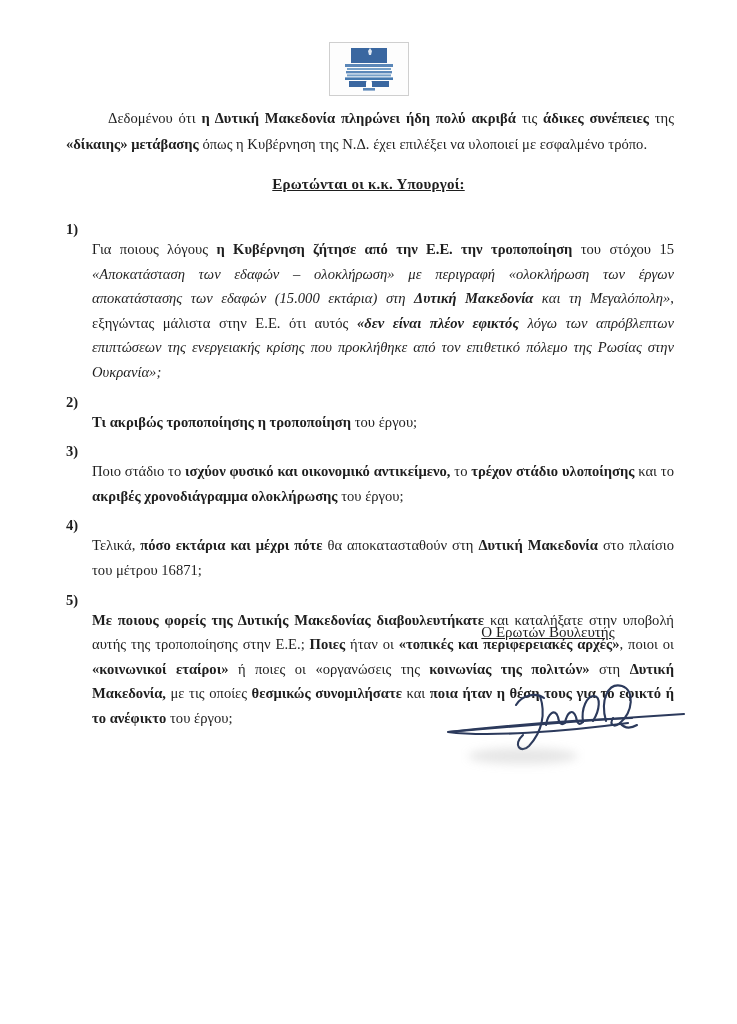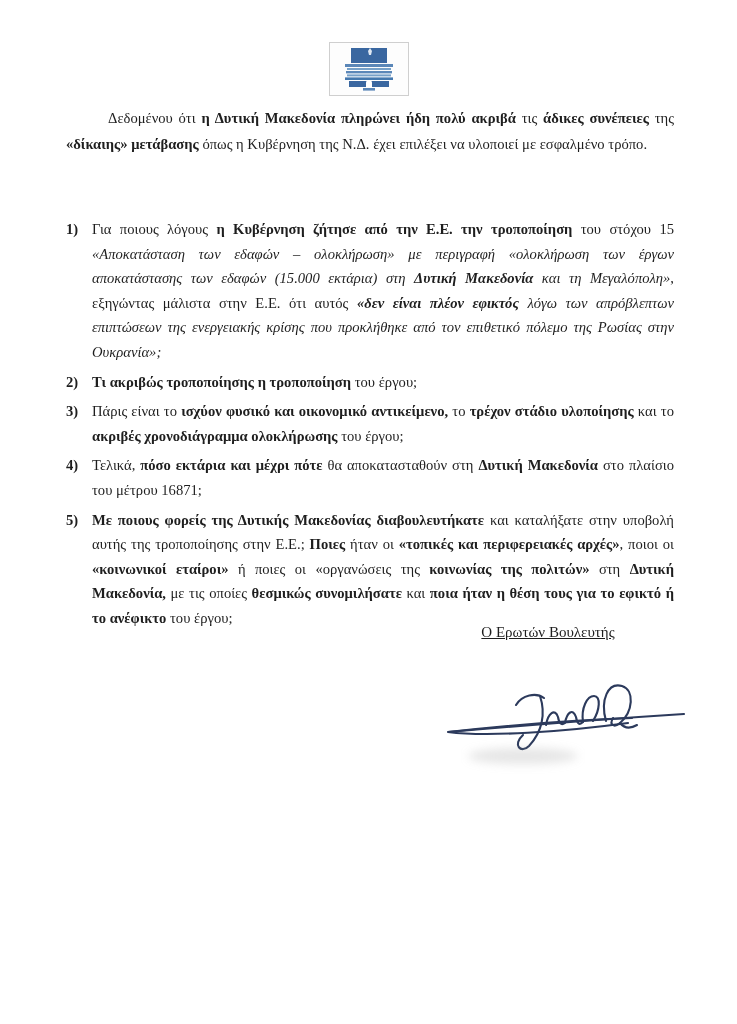--- a/index.html
+++ b/index.html
@@ -32,21 +32,21 @@
     text-decoration:underline;
     letter-spacing:.2px;
   }
   
   .questions{
     position:absolute;top:217px;left:66px;width:608px;
     font-size:14.6px;line-height:24.6px;
   }
   .q{display:flex;margin-bottom:5px;}
   .q-num{flex:0 0 26px;width:26px;font-weight:bold;}
-  .q-text{flex:1;text-align:justify;}
+  .q-text{flex:1;text-align:justify;margin-top:20px;}
   
   .sig-role{
     position:absolute;top:624px;left:398px;width:300px;
     text-align:center;font-weight:normal;font-size:15px;
     text-decoration:underline;
   }
   .sig-svg{
     position:absolute;top:668px;left:432px;width:263px;height:100px;
   }
   .smudge{
@@ -88,33 +88,34 @@
       <rect x="8" y="30.4" width="48" height="2.6" fill="#4478ae"></rect>
 
       <rect x="12" y="34" width="40" height="6" fill="#3a67a0"></rect>
       <path d="M29,40 v-4 a3,3 0 0 1 6,0 v4 z" fill="#ffffff"></path>
       <rect x="26" y="41" width="12" height="2.6" fill="#5b87b8"></rect>
     </svg>
   </div>
 
   <p class="intro"><span>Δεδομένου ότι </span><span style="font-weight: bold;">η Δυτική Μακεδονία πληρώνει ήδη πολύ ακριβά </span><span>τις </span><span style="font-weight: bold;">άδικες συνέπειες </span><span>της </span><span style="font-weight: bold;">«δίκαιης» μετάβασης </span><span>όπως η Κυβέρνηση της Ν.Δ. έχει επιλέξει να υλοποιεί με εσφαλμένο τρόπο.</span></p>
 
+  <div class="heading">Ερωτώνται οι κ.κ. Υπουργοί:</div>
 
   <div class="questions">
     <div class="q">
       <span class="q-num">1)</span>
       <span class="q-text"><span>Για ποιους λόγους </span><span style="font-weight: bold;">η Κυβέρνηση ζήτησε από την Ε.Ε. την τροποποίηση </span><span>του στόχου 15 </span><span style="font-style: italic;">«Αποκατάσταση των εδαφών – ολοκλήρωση» με περιγραφή «ολοκλήρωση των έργων αποκατάστασης των εδαφών (15.000 εκτάρια) στη </span><span style="font-weight: bold; font-style: italic;">Δυτική Μακεδονία </span><span style="font-style: italic;">και τη Μεγαλόπολη»</span><span>, εξηγώντας μάλιστα στην Ε.Ε. ότι αυτός </span><span style="font-weight: bold; font-style: italic;">«δεν είναι πλέον εφικτός </span><span style="font-style: italic;">λόγω των απρόβλεπτων επιπτώσεων της ενεργειακής κρίσης που προκλήθηκε από τον επιθετικό πόλεμο της Ρωσίας στην Ουκρανία»;</span></span>
     </div>
     <div class="q">
       <span class="q-num">2)</span>
       <span class="q-text"><span style="font-weight: bold;">Τι ακριβώς τροποποίησης η τροποποίηση </span><span>του έργου;</span></span>
     </div>
     <div class="q">
       <span class="q-num">3)</span>
-      <span class="q-text"><span>Πάρις είναι το </span><span style="font-weight: bold;">ισχύον φυσικό και οικονομικό αντικείμενο, </span><span>το </span><span style="font-weight: bold;">τρέχον στάδιο υλοποίησης </span><span>και το </span><span style="font-weight: bold;">ακριβές χρονοδιάγραμμα ολοκλήρωσης </span><span>του έργου;</span></span>
+      <span class="q-text"><span>Ποιο στάδιο το </span><span style="font-weight: bold;">ισχύον φυσικό και οικονομικό αντικείμενο, </span><span>το </span><span style="font-weight: bold;">τρέχον στάδιο υλοποίησης </span><span>και το </span><span style="font-weight: bold;">ακριβές χρονοδιάγραμμα ολοκλήρωσης </span><span>του έργου;</span></span>
     </div>
     <div class="q">
       <span class="q-num">4)</span>
       <span class="q-text"><span>Τελικά, </span><span style="font-weight: bold;">πόσο εκτάρια και μέχρι πότε </span><span>θα αποκατασταθούν στη </span><span style="font-weight: bold;">Δυτική Μακεδονία </span><span>στο πλαίσιο του μέτρου 16871;</span></span>
     </div>
     <div class="q">
       <span class="q-num">5)</span>
       <span class="q-text"><span style="font-weight: bold;">Με ποιους φορείς της Δυτικής Μακεδονίας διαβουλευτήκατε </span><span>και καταλήξατε στην υποβολή αυτής της τροποποίησης στην Ε.Ε.; </span><span style="font-weight: bold;">Ποιες </span><span>ήταν οι </span><span style="font-weight: bold;">«τοπικές και περιφερειακές αρχές»</span><span>, ποιοι οι </span><span style="font-weight: bold;">«κοινωνικοί εταίροι» </span><span>ή ποιες οι «οργανώσεις της </span><span style="font-weight: bold;">κοινωνίας της πολιτών»</span><span> στη </span><span style="font-weight: bold;">Δυτική Μακεδονία,</span><span> με τις οποίες </span><span style="font-weight: bold;">θεσμικώς συνομιλήσατε </span><span>και </span><span style="font-weight: bold;">ποια ήταν η θέση τους για το εφικτό ή το ανέφικτο </span><span>του έργου;</span></span>
     </div>
   </div>

